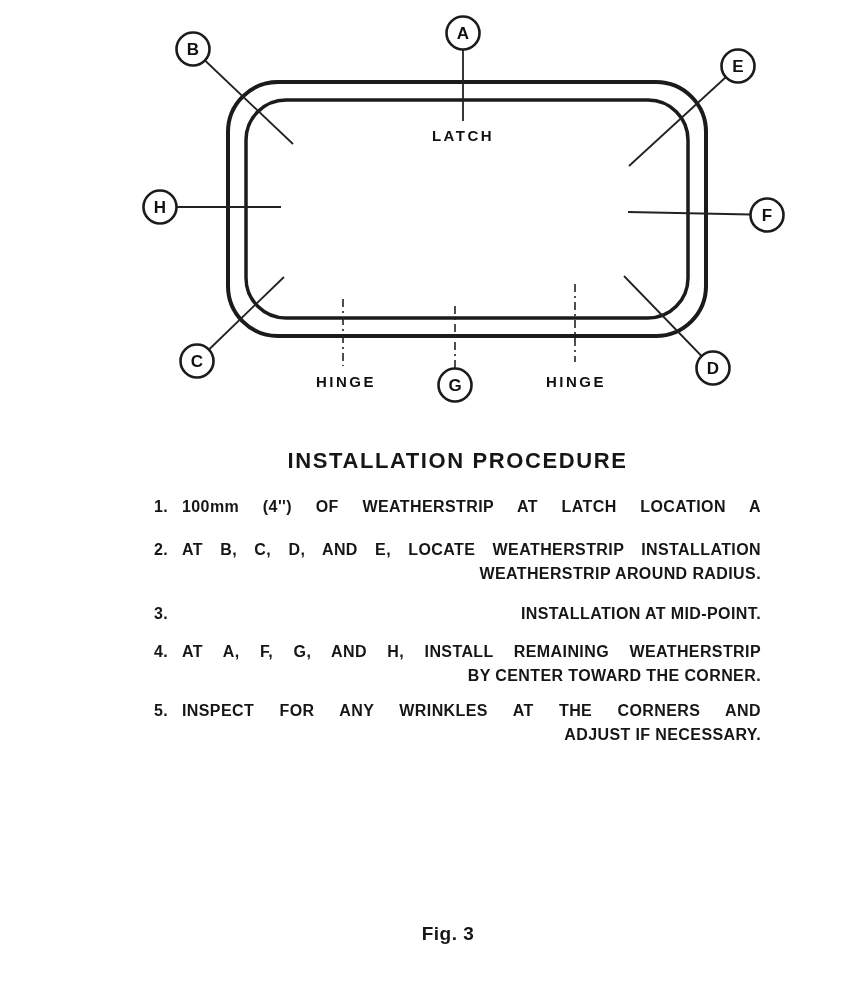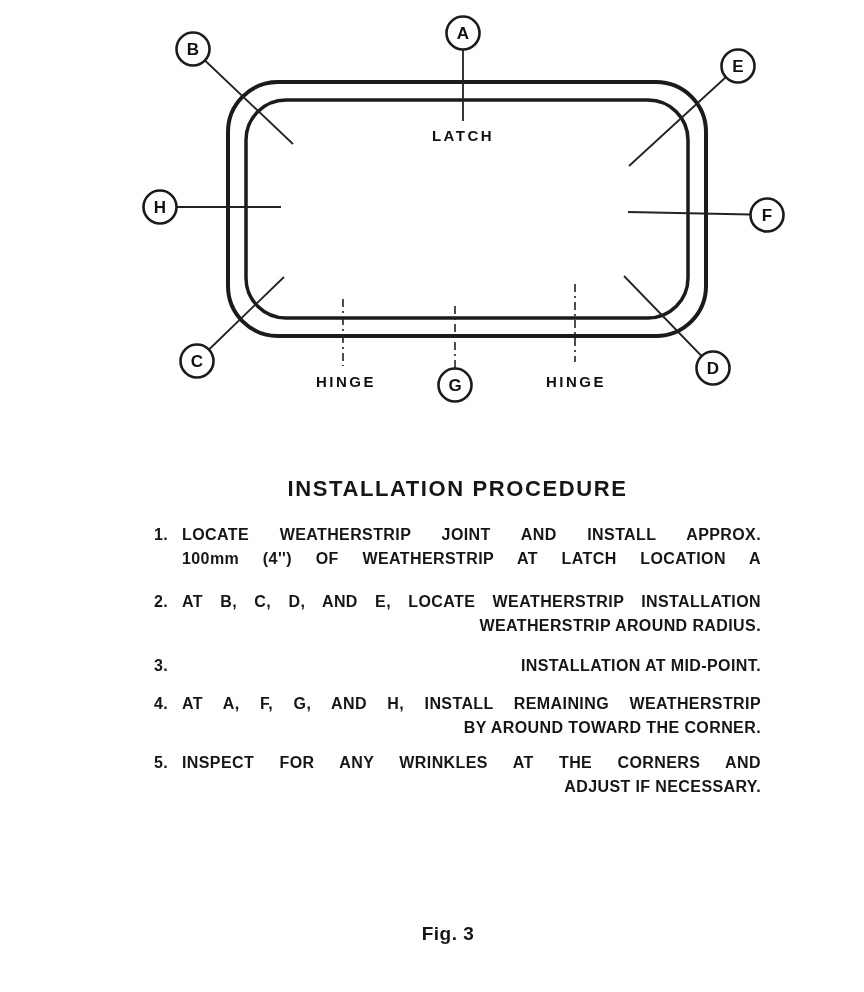--- a/index.html
+++ b/index.html
@@ -17,21 +17,21 @@
   .co circle{fill:#ffffff;stroke:#1b1b1b;stroke-width:2.6;}
   .co text{
     font-family:"Liberation Sans",sans-serif;font-weight:bold;font-size:17px;
     text-anchor:middle;fill:#111;
   }
   .diag-label{
     font-family:"Liberation Sans",sans-serif;font-weight:bold;font-size:15px;
     letter-spacing:2.5px;text-anchor:middle;fill:#111;
   }
   
-  .procedure{position:absolute;left:154px;top:476px;width:607px;}
+  .procedure{position:absolute;left:154px;top:448px;width:607px;}
   .proc-title{
     font-size:22px;font-weight:bold;letter-spacing:1.6px;text-align:center;
     white-space:nowrap;margin:0 0 21px 0;
   }
   .items .item{
     position:relative;padding-left:28px;font-size:16px;font-weight:bold;
     line-height:24px;letter-spacing:0.4px;
   }
   .items .item:nth-child(1){margin-bottom:19px;}
   .items .item:nth-child(2){margin-bottom:16px;}
@@ -103,36 +103,35 @@
       <circle cx="455" cy="385" r="16.5"></circle>
       <text x="455" y="391">G</text>
     </g>
   </svg>
 
   <div class="procedure">
     <div class="proc-title">INSTALLATION PROCEDURE</div>
     <div class="items">
         <div class="item">
           <span class="num">1.</span>
-          <div class="line-j">LOCATE WEATHERSTRIP JOINT AND INSTALL APPROX.</div>
           <div class="line-j">100mm (4'') OF WEATHERSTRIP AT LATCH LOCATION A</div>
         </div>
         <div class="item">
           <span class="num">2.</span>
           <div class="line-j">AT B, C, D, AND E, LOCATE WEATHERSTRIP INSTALLATION</div>
           <div class="line">WEATHERSTRIP AROUND RADIUS.</div>
         </div>
         <div class="item">
           <span class="num">3.</span>
           <div class="line">INSTALLATION AT MID-POINT.</div>
         </div>
         <div class="item">
           <span class="num">4.</span>
           <div class="line-j">AT A, F, G, AND H, INSTALL REMAINING WEATHERSTRIP</div>
-          <div class="line">BY AROUND TOWARD THE CORNER.</div>
+          <div class="line">BY CENTER TOWARD THE CORNER.</div>
         </div>
         <div class="item">
           <span class="num">5.</span>
           <div class="line-j">INSPECT FOR ANY WRINKLES AT THE CORNERS AND</div>
           <div class="line">ADJUST IF NECESSARY.</div>
         </div>
       </div>
   </div>
 
   <div class="fig-caption">Fig. 3</div>

